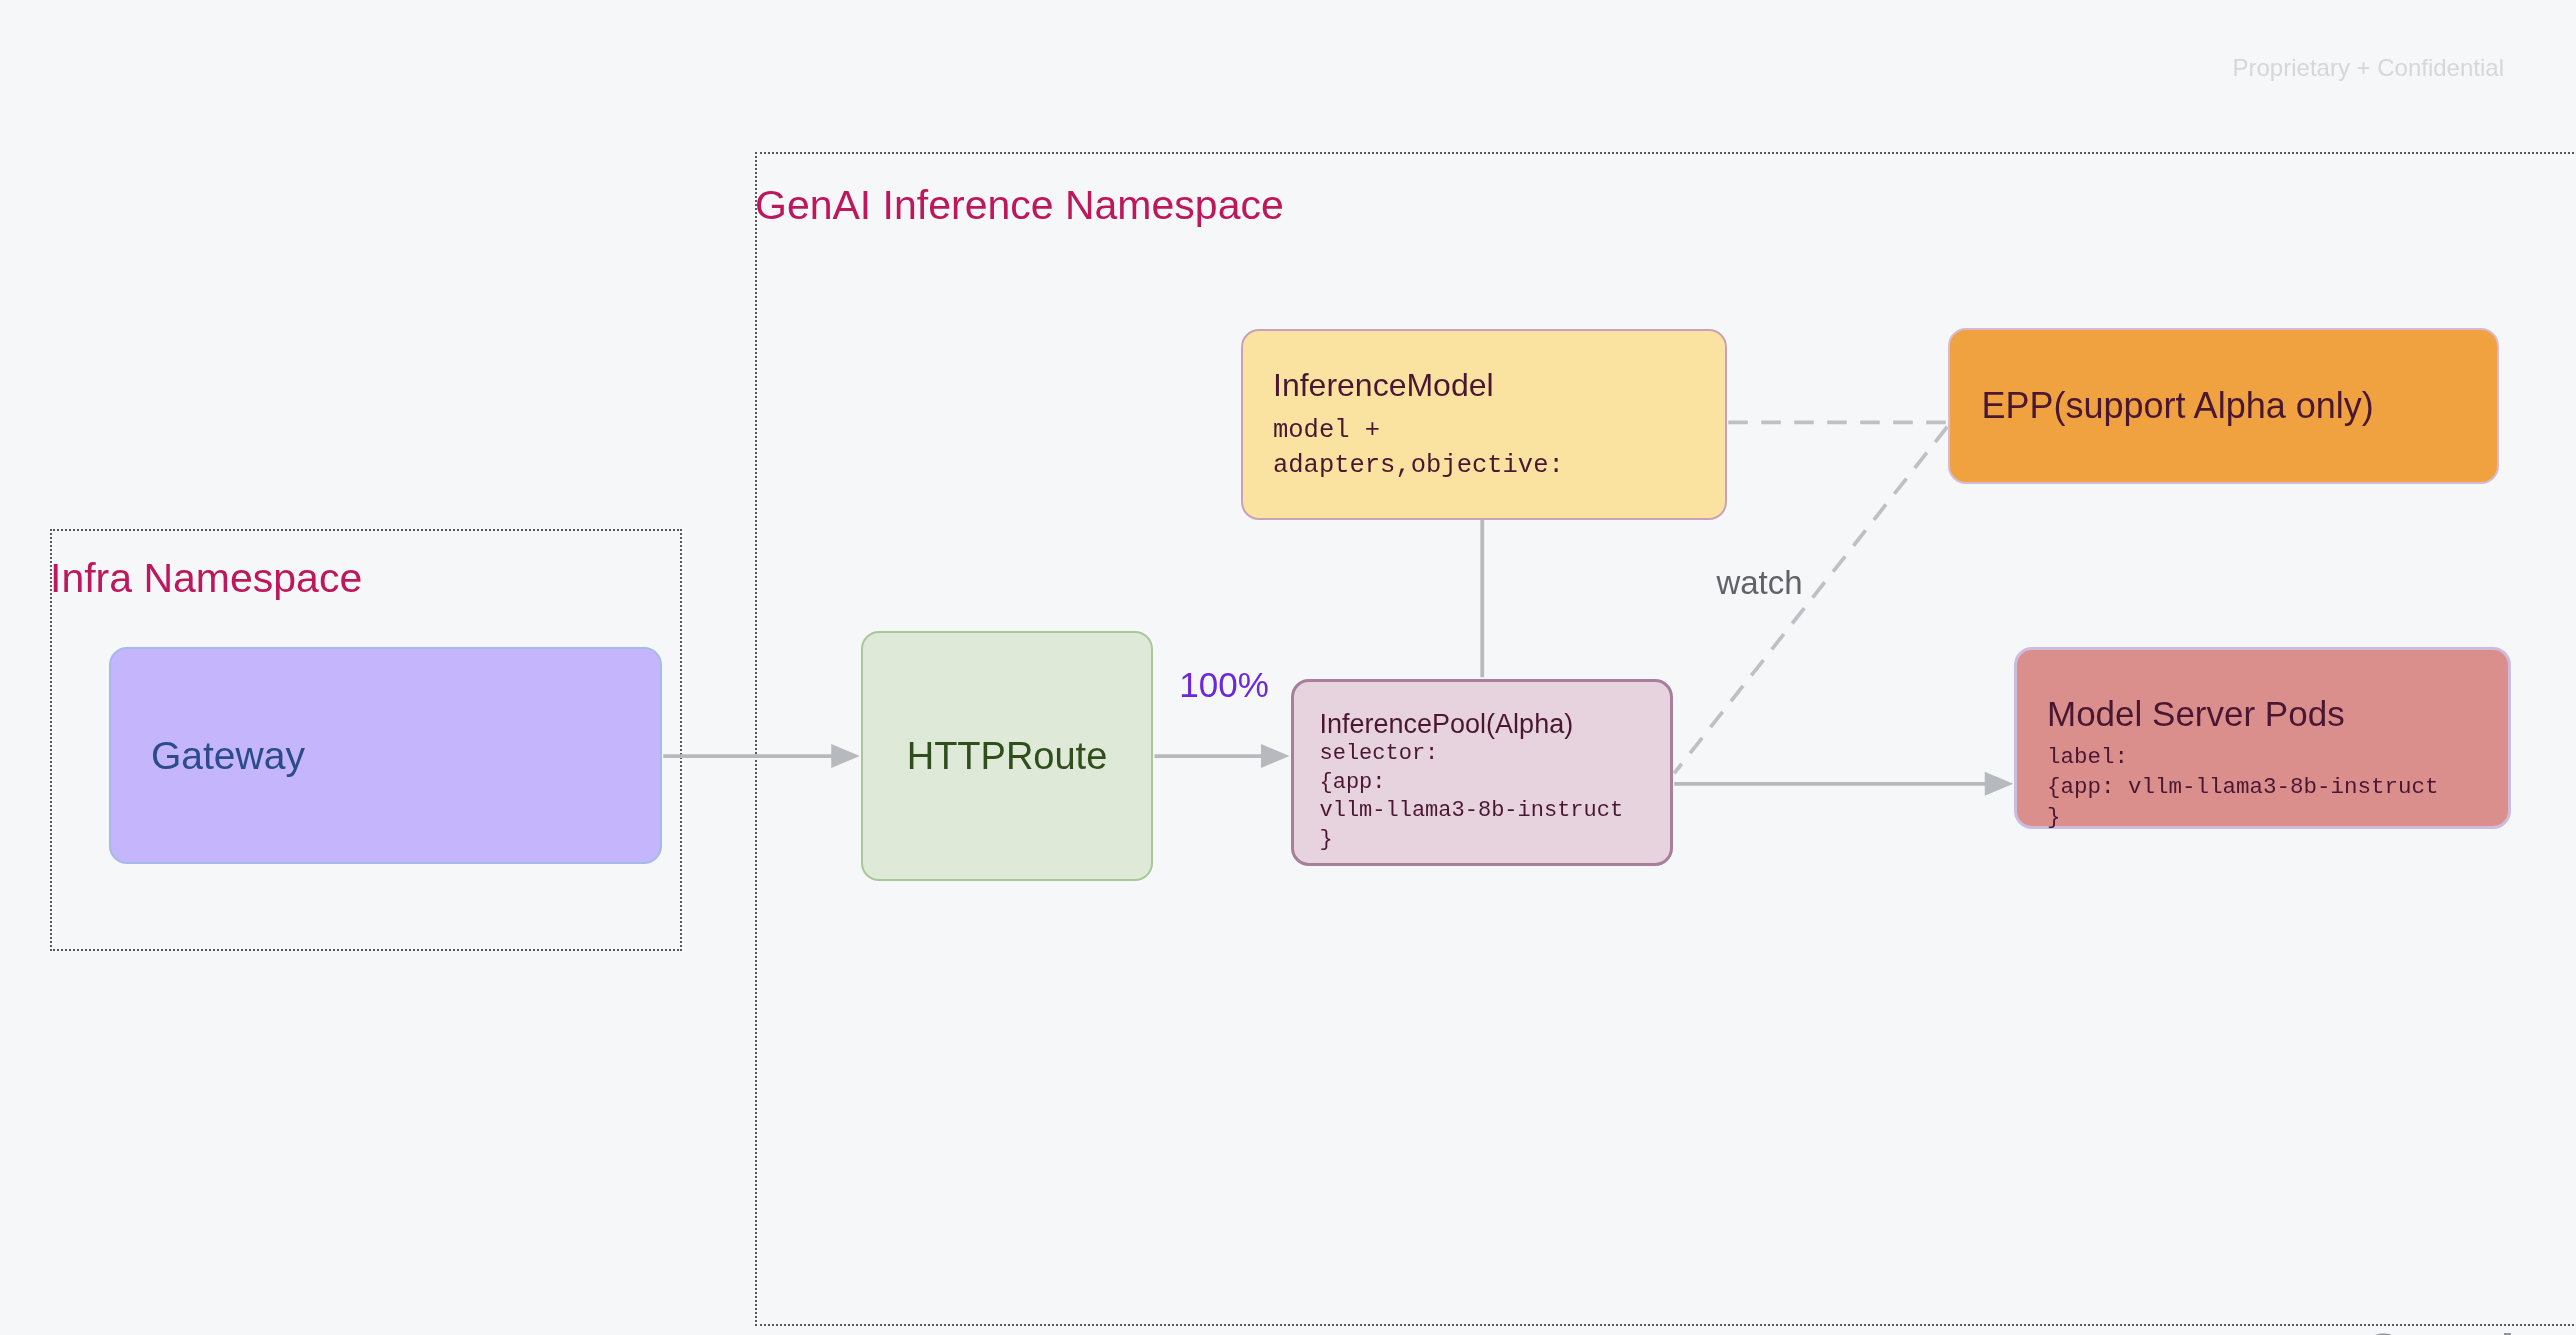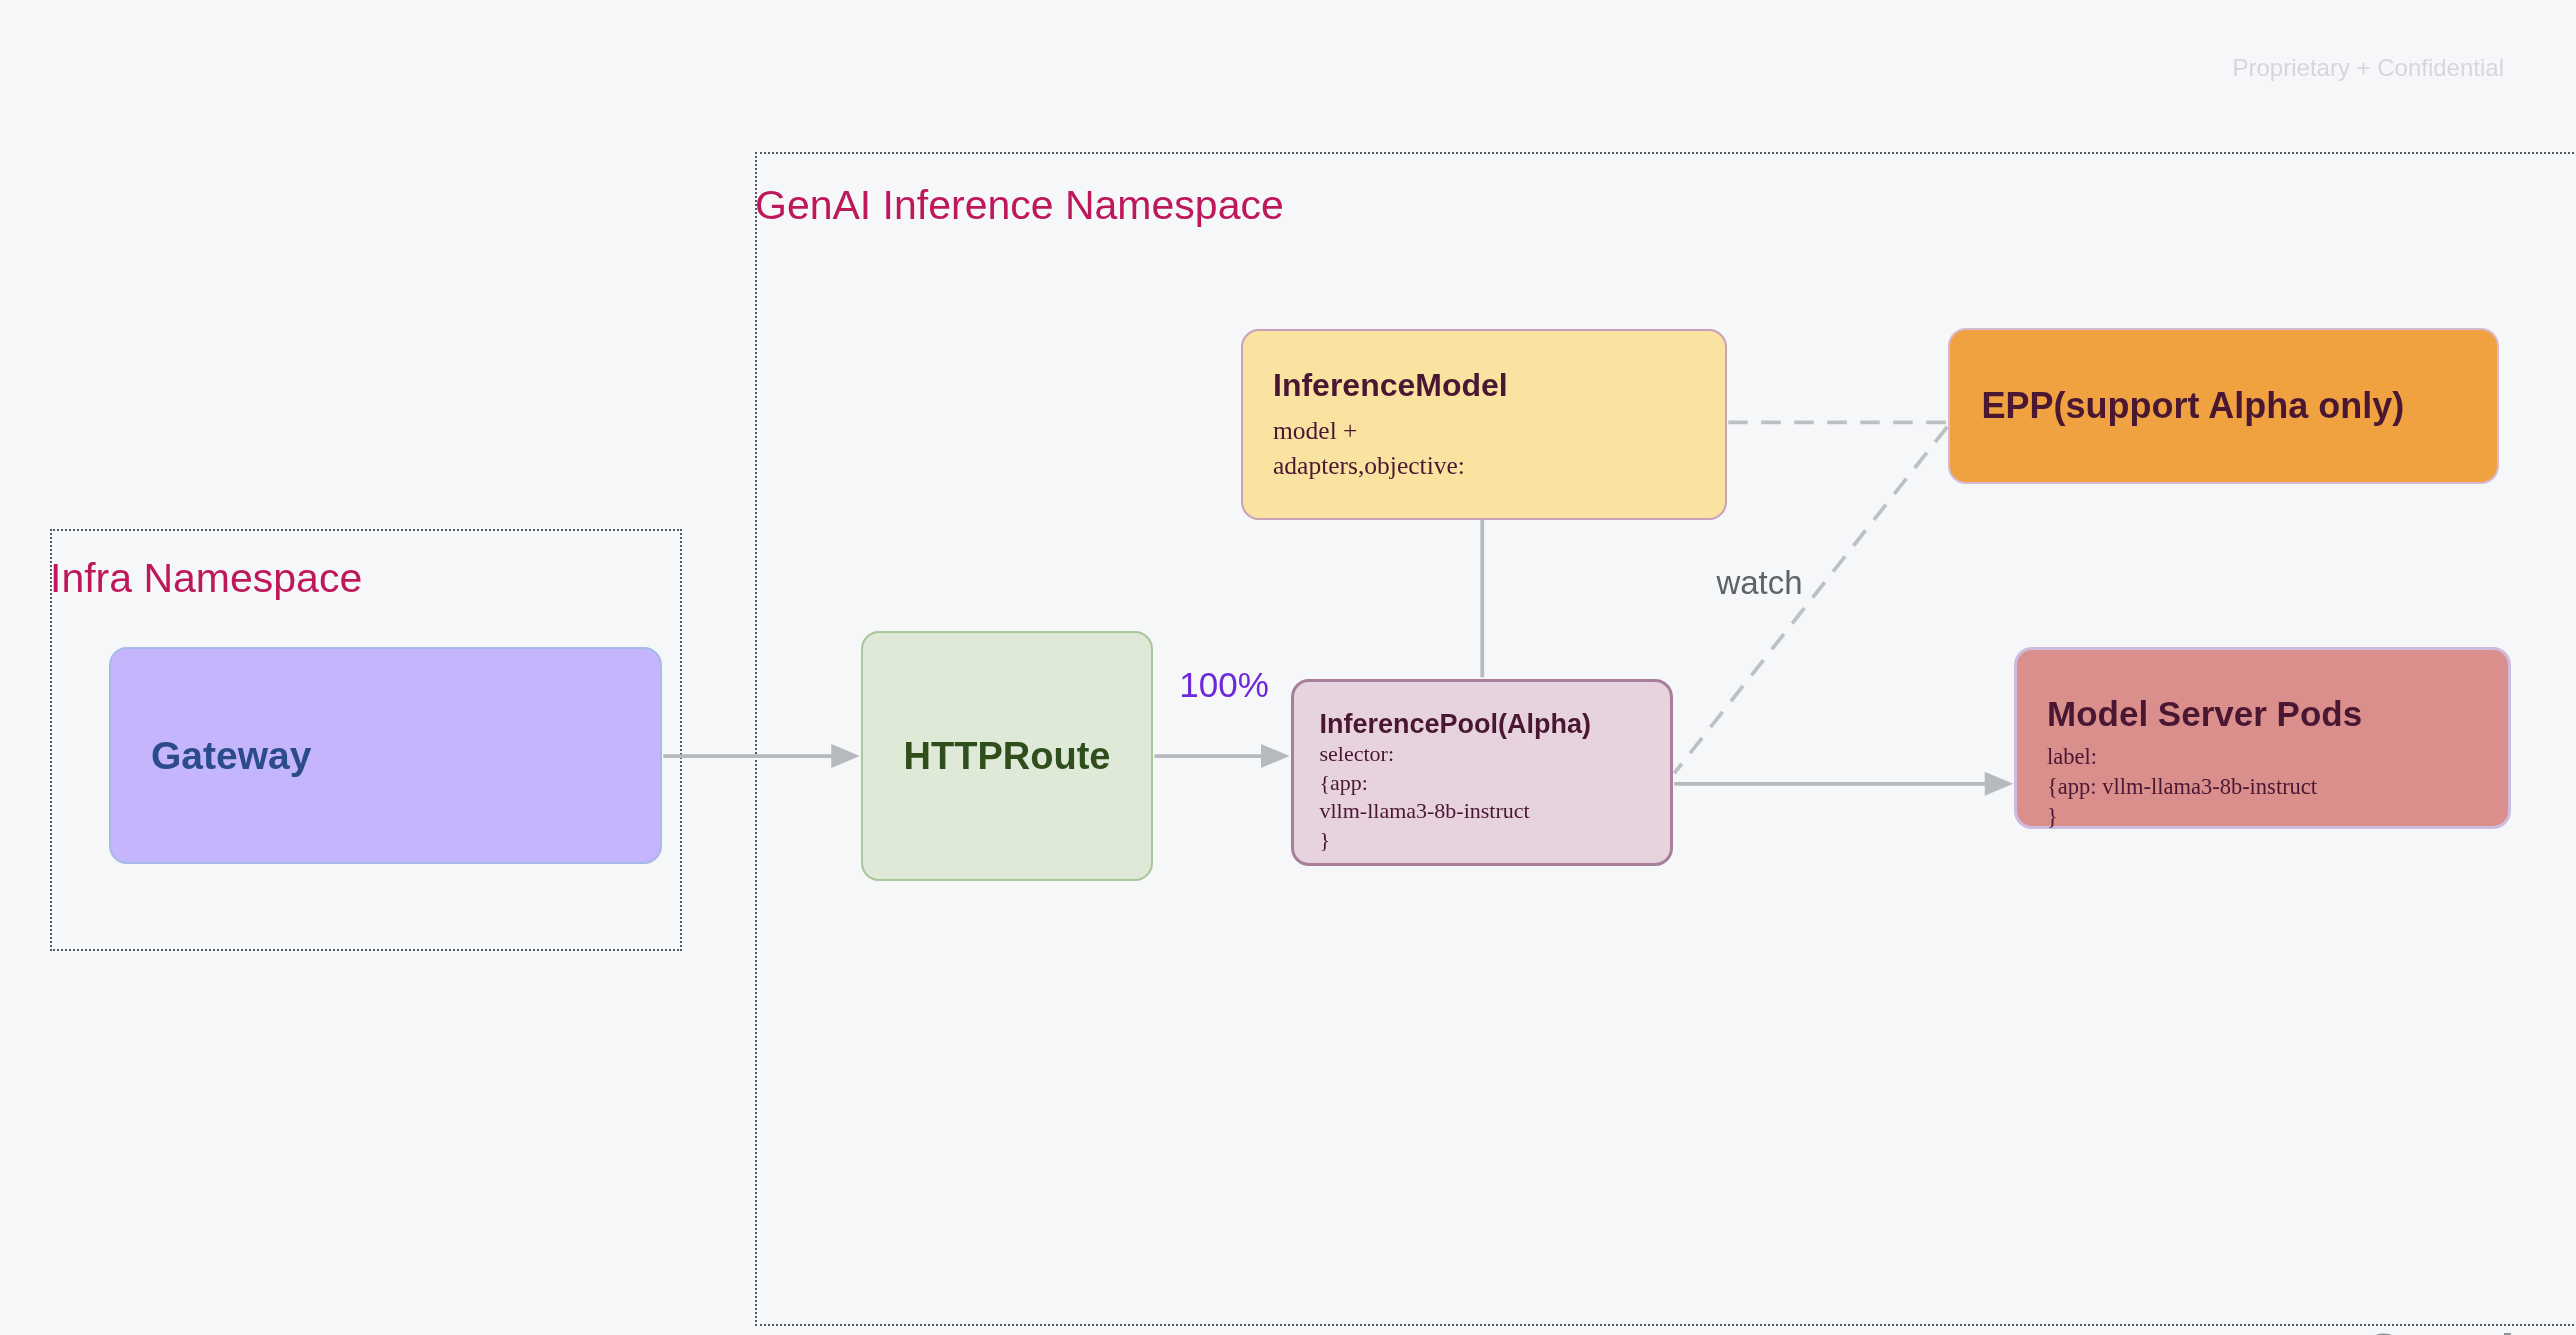--- a/index.html
+++ b/index.html
@@ -15,22 +15,22 @@
   .ns-title{
     position:absolute;width:100%;text-align:left;
     color:#be185d;font-size:41px;font-weight:400;z-index:1;letter-spacing:0;
   }
   .ns-infra-title{left:50px;top:555px;width:628px;}
   .ns-genai-title{left:755px;top:182px;width:1821px;}
   
   .edges{position:absolute;left:0;top:0;z-index:2;}
   
   .node{position:absolute;box-sizing:border-box;border-radius:18px;z-index:3;}
-  .node-title{font-weight:bold;}
-  .code{font-family:Liberation Serif, serif;}
+  .node-title{font-weight:normal;}
+  .code{font-family:Liberation Mono, monospace;}
   .n-gateway{
     left:109px;top:647px;width:553px;height:217px;
     background:#c4b5fd;border:2.3px solid #a5bae8;
     display:flex;align-items:center;padding-left:40px;
   }
   .n-gateway .node-title{color:#2b4b8b;font-size:39px;}
   .n-httproute{
     left:861px;top:631px;width:292px;height:250px;
     background:#dfe9d8;border:2.3px solid #aac79a;
     display:flex;align-items:center;justify-content:center;

